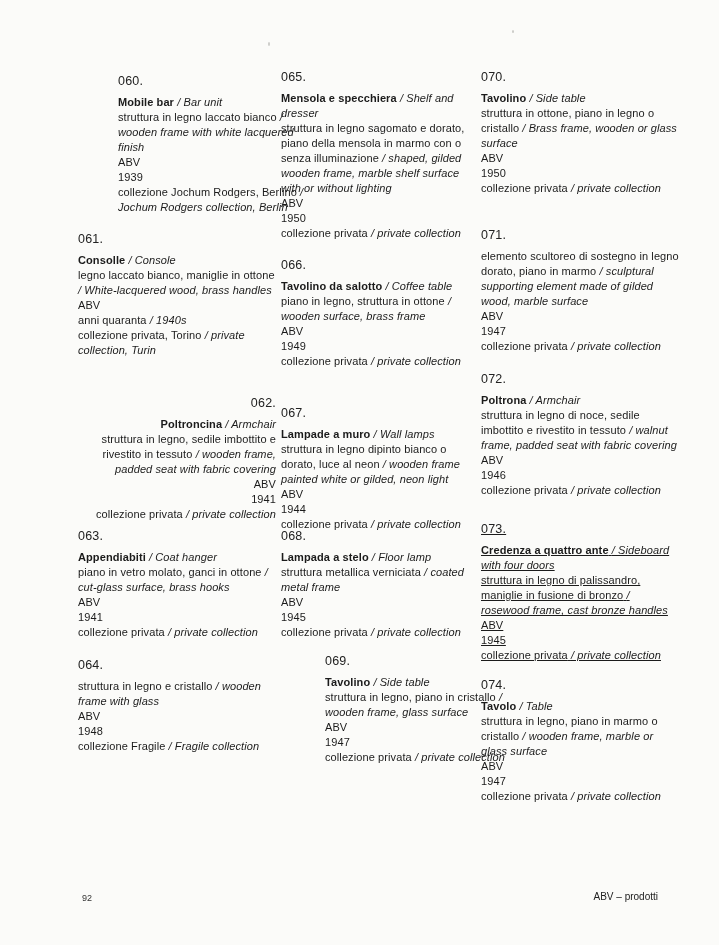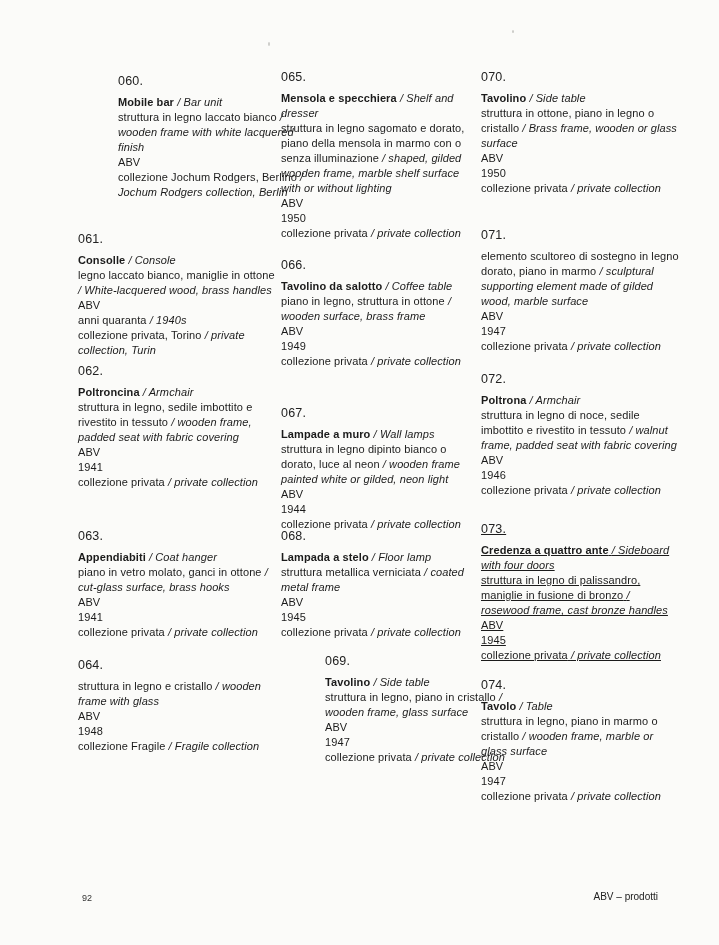--- a/index.html
+++ b/index.html
@@ -31,33 +31,34 @@
 <div class="page">
   <div class="speck s1"></div>
   <div class="speck s2"></div>
 
   <div class="col" id="col-0">
   <article class="entry" style="top: 74px; margin-left: 40px;">
     <div class="e-num">060.</div>
     <p class="e-title"><b>Mobile bar</b> <i class="en">/ Bar unit</i></p>
     <p class="e-desc"><span>struttura in legno laccato bianco</span> <i class="en">/ wooden frame with white lacquered finish</i></p>
     <p class="e-abv">ABV</p>
+    <p class="e-year"><span>1939</span> <i class="en"></i></p>
     <p class="e-coll"><span>collezione Jochum Rodgers, Berlino</span> <i class="en">/ Jochum Rodgers collection, Berlin</i></p>
   </article>
 
   <article class="entry" style="top: 232px;">
     <div class="e-num">061.</div>
     <p class="e-title"><b>Consolle</b> <i class="en">/ Console</i></p>
     <p class="e-desc"><span>legno laccato bianco, maniglie in ottone</span> <i class="en">/ White-lacquered wood, brass handles</i></p>
     <p class="e-abv">ABV</p>
     <p class="e-year"><span>anni quaranta</span> <i class="en">/ 1940s</i></p>
     <p class="e-coll"><span>collezione privata, Torino</span> <i class="en">/ private collection, Turin</i></p>
   </article>
 
-  <article class="entry" style="top: 364px;">
+  <article class="entry" style="top: 396px; text-align: right;">
     <div class="e-num">062.</div>
     <p class="e-title"><b>Poltroncina</b> <i class="en">/ Armchair</i></p>
     <p class="e-desc"><span>struttura in legno, sedile imbottito e rivestito in tessuto</span> <i class="en">/ wooden frame, padded seat with fabric covering</i></p>
     <p class="e-abv">ABV</p>
     <p class="e-year"><span>1941</span> <i class="en"></i></p>
     <p class="e-coll"><span>collezione privata</span> <i class="en">/ private collection</i></p>
   </article>
 
   <article class="entry" style="top: 529px;">
     <div class="e-num">063.</div>

